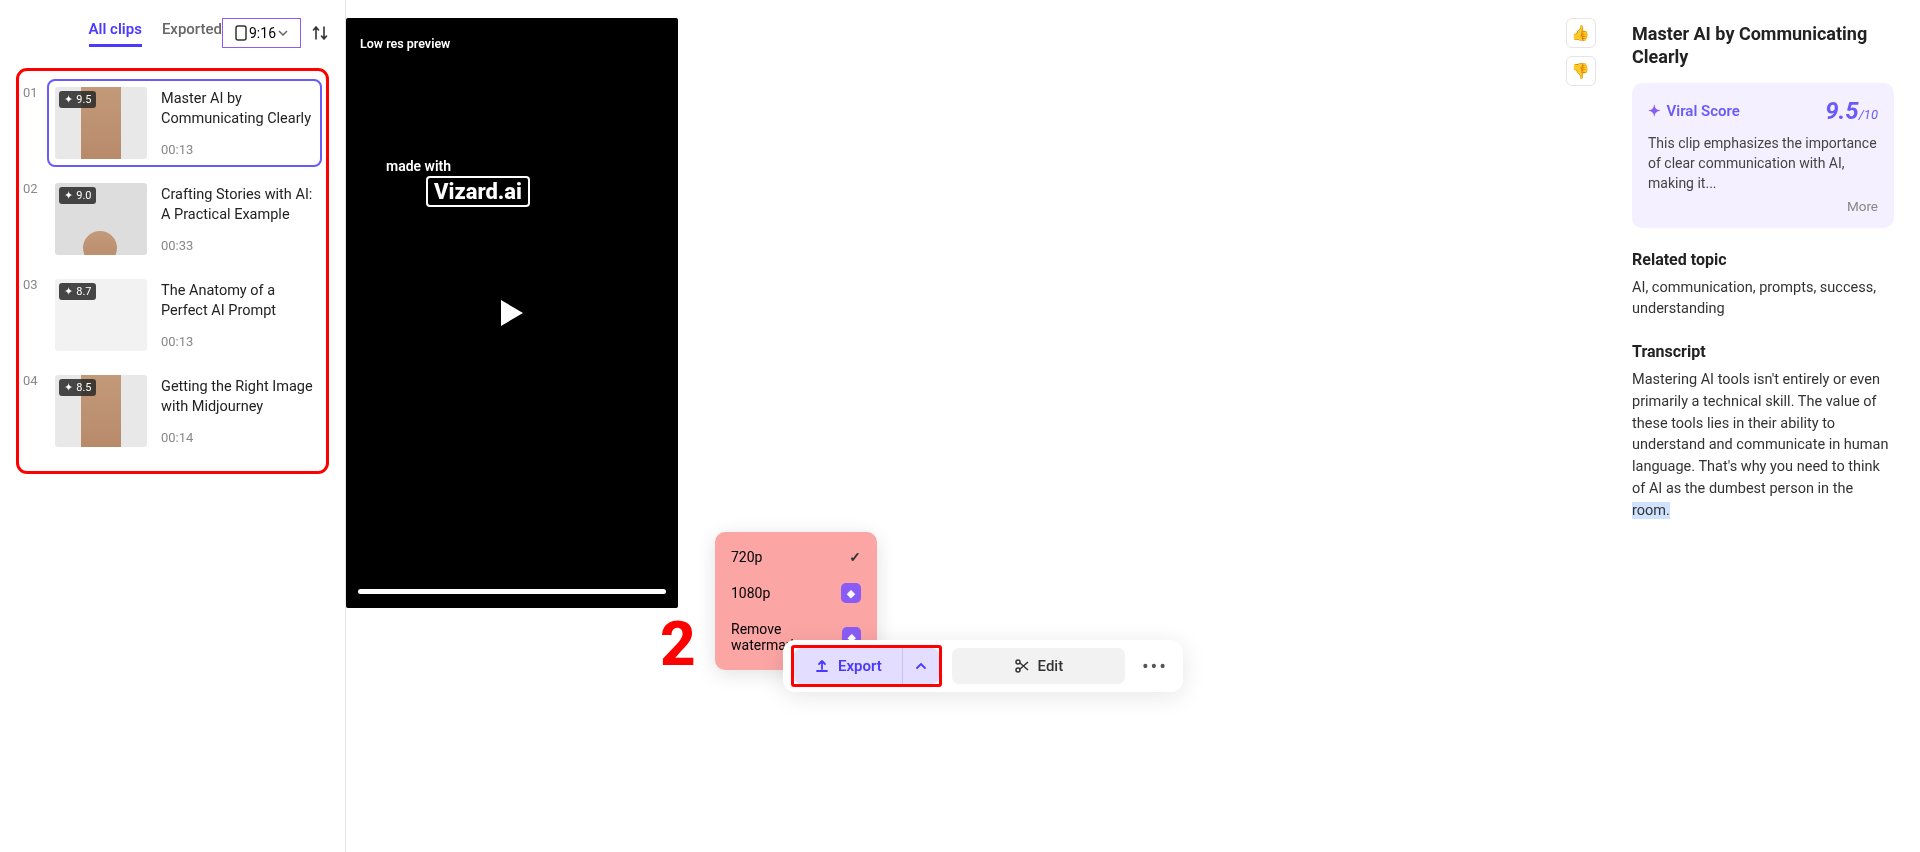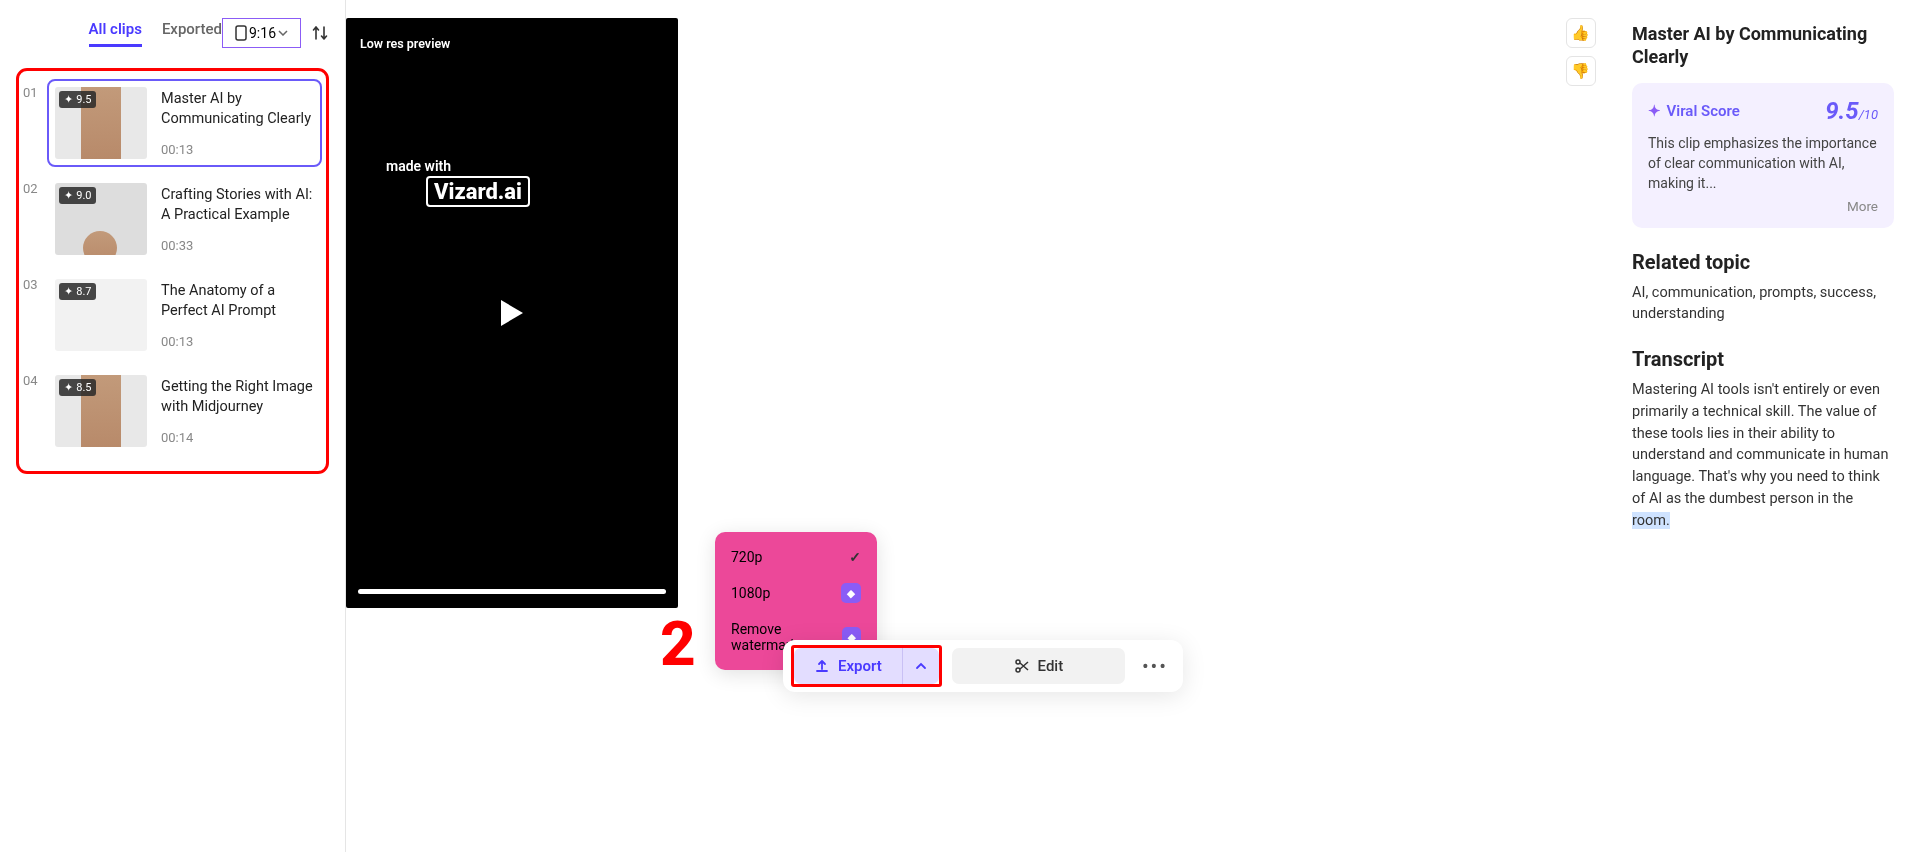--- a/index.html
+++ b/index.html
@@ -36,21 +36,21 @@
   .low-res { position: absolute; top: 18px; left: 14px; color: #fff; font-size: 12.5px; font-weight: 600; }
   .made-with { position: absolute; top: 140px; left: 40px; color: #fff; }
   .made-with-txt { font-size: 14px; font-weight: 600; }
   .made-with-brand { font-size: 22px; font-weight: 800; border: 2px solid #fff; padding: 1px 6px; display: inline-block; margin-top: 2px; border-radius: 4px; margin-left: 40px; }
   .play-btn { position: absolute; top: 50%; left: 50%; transform: translate(-50%,-50%); color: #fff; cursor: pointer; }
   .progress { position: absolute; bottom: 14px; left: 12px; right: 12px; height: 5px; background: #fff; border-radius: 3px; }
   
   .feedback { position: absolute; top: 18px; right: 24px; display: flex; flex-direction: column; gap: 8px; }
   .fb-btn { width: 30px; height: 30px; border: 1px solid #e4e4e4; border-radius: 6px; display: flex; align-items: center; justify-content: center; font-size: 15px; cursor: pointer; background: #fff; }
   
-  .export-menu { position: absolute; bottom: 182px; left: 50%; transform: translateX(-268px); width: 162px; background: #ec4899; border-radius: 10px; box-shadow: 0 4px 20px rgba(0,0,0,0.12); padding: 8px 6px; }
+  .export-menu { position: absolute; bottom: 182px; left: 50%; transform: translateX(-268px); width: 162px; background: #fca5a5; border-radius: 10px; box-shadow: 0 4px 20px rgba(0,0,0,0.12); padding: 8px 6px; }
   .em-item { display: flex; align-items: center; justify-content: space-between; padding: 9px 10px; font-size: 14px; cursor: pointer; border-radius: 6px; }
   .check { color: #333; font-weight: bold; }
   .gem { width: 20px; height: 20px; background: #8a5cf6; border-radius: 5px; display: flex; align-items: center; justify-content: center; color: #fff; font-size: 11px; }
   
   .action-bar { position: absolute; bottom: 160px; left: 50%; transform: translateX(-50%); width: 400px; height: 52px; background: #fff; border-radius: 12px; box-shadow: 0 4px 24px rgba(0,0,0,0.1); display: flex; align-items: center; padding: 8px; gap: 10px; }
   .export-wrap { border: 3px solid #ff0000; border-radius: 3px; display: flex; }
   .export-btn { background: #e3ddff; color: #4a3aff; font-weight: 600; font-size: 15px; padding: 9px 20px; border-radius: 7px 0 0 7px; display: flex; align-items: center; gap: 8px; cursor: pointer; }
   .export-chev { background: #e3ddff; color: #4a3aff; padding: 9px 12px; border-radius: 0 7px 7px 0; border-left: 1px solid #c9c0f5; cursor: pointer; display:flex; align-items:center; }
   .edit-btn { flex: 1; background: #f2f2f2; border-radius: 7px; padding: 9px 20px; font-size: 15px; font-weight: 500; color: #333; display: flex; align-items: center; justify-content: center; gap: 8px; cursor: pointer; }
   .more-btn { width: 40px; display: flex; align-items: center; justify-content: center; font-size: 20px; color: #555; cursor: pointer; letter-spacing: 2px; }
@@ -60,21 +60,21 @@
   
   .right-panel { width: 300px; padding: 22px 26px 0 12px; }
   .r-title { font-size: 18px; font-weight: 700; color: #222; margin-bottom: 14px; line-height: 1.3; }
   .score-card { background: #f4f0ff; border-radius: 10px; padding: 14px 16px; margin-bottom: 22px; }
   .sc-head { display: flex; justify-content: space-between; align-items: center; margin-bottom: 8px; }
   .sc-left { display: flex; align-items: center; gap: 6px; color: #6a5af9; font-weight: 600; font-size: 15px; }
   .sc-num { color: #6a5af9; font-style: italic; font-weight: 700; font-size: 24px; }
   .sc-den { color: #6a5af9; font-size: 13px; font-style: italic; }
   .sc-body { font-size: 14px; color: #444; line-height: 1.45; }
   .more-link { text-align: right; color: #888; font-size: 13.5px; margin-top: 4px; cursor: pointer; }
-  .sec-h { font-size: 20px; font-weight: 700; color: #222; margin-bottom: 8px; }
+  .sec-h { font-size: 16px; font-weight: 700; color: #222; margin-bottom: 8px; }
   .sec-txt { font-size: 14.5px; color: #333; line-height: 1.5; margin-bottom: 22px; }
   .transcript .hl { background: #cfe3ff; }
   
   svg { display: block; }
 </style>
 </head>
 <body>
 
 <div class="left-panel">
   <div class="tabs-row">

